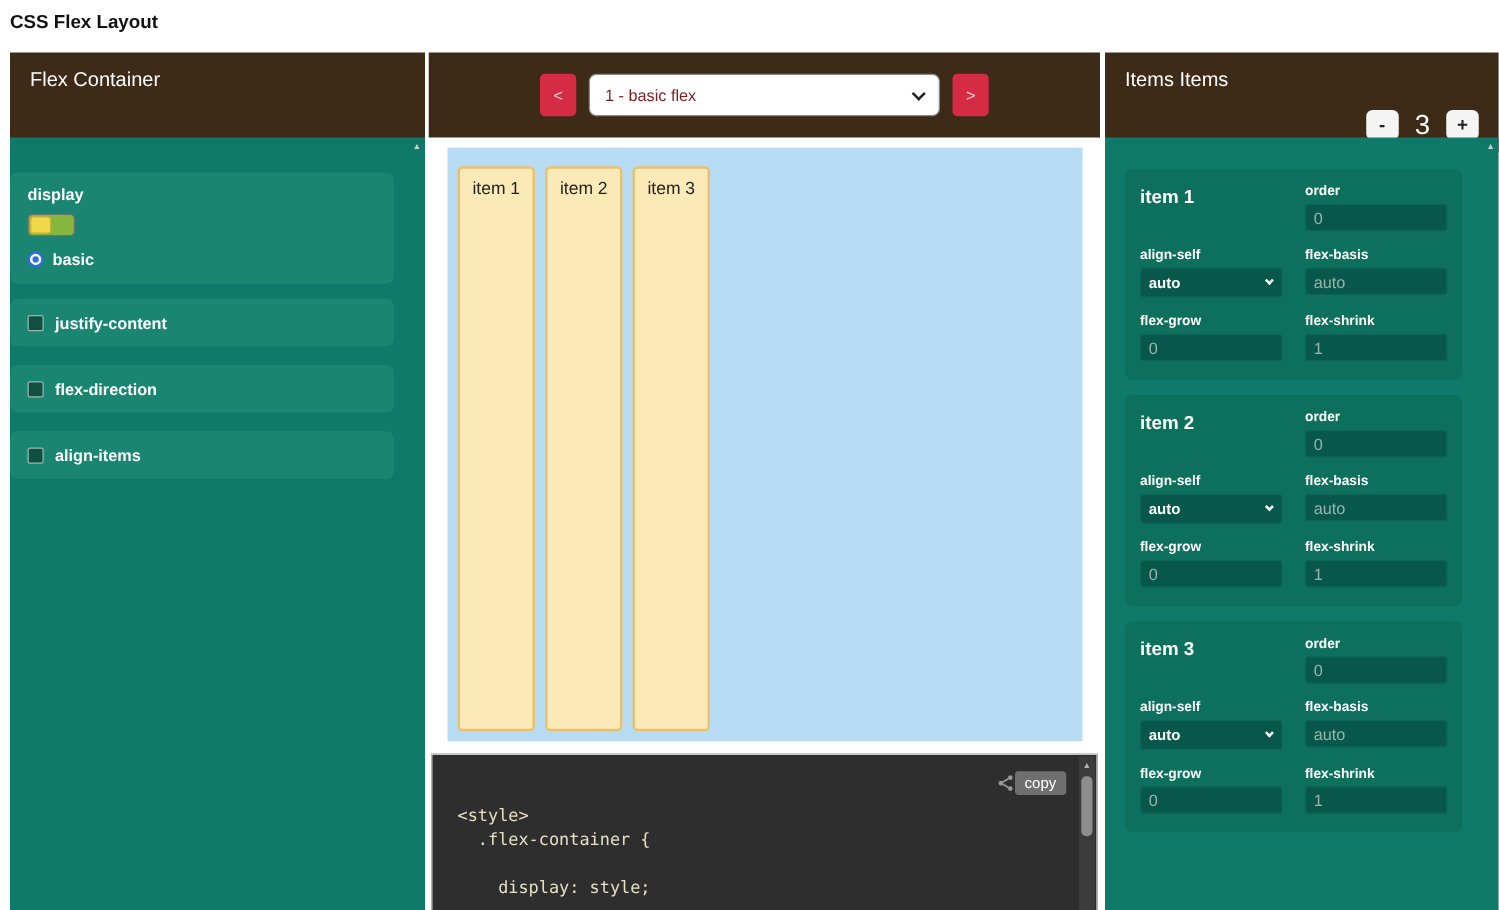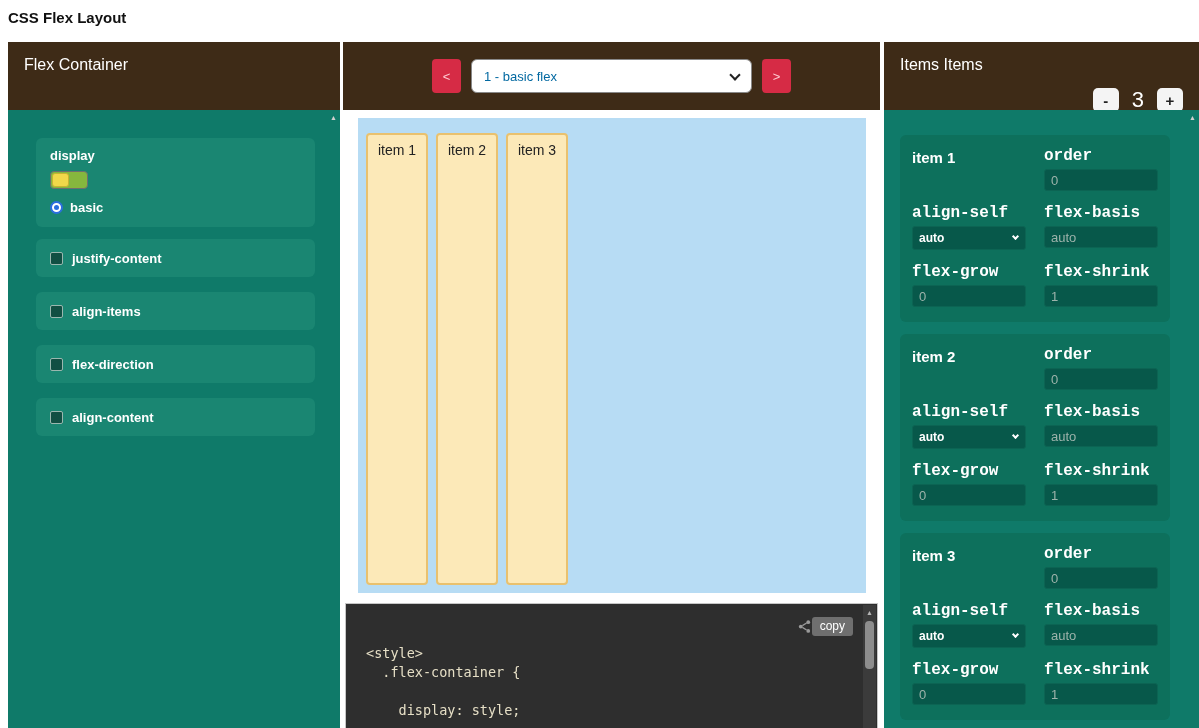--- a/index.html
+++ b/index.html
@@ -25,21 +25,21 @@
     position:absolute; left:0; top:68px; right:0; bottom:0;
     background:#0f7a69;
   }
   .scroll-arrow {
     position:absolute; top:4px; right:3px;
     font-size:7px; color:#cfcfcf; line-height:7px;
   }
 
   
   .left-panel { position:absolute; left:8px; top:42px; width:332px; bottom:0; }
-  .left-panel .panel-body { padding:28px 25px 0 28px; }
+  .left-panel .panel-body { padding:28px 25px 0 0; }
   .section {
     background:#1a8672; border-radius:6px; color:#fff;
   }
   .display-section { padding:10px 14px 12px 14px; margin-bottom:12px; }
   .section-label { font-size:13px; font-weight:bold; margin-bottom:8px; }
   .toggle {
     position:relative; width:38px; height:18px;
     background:#86b73e; border:1px solid #6f6f6f; border-radius:4px;
     margin-bottom:11px; cursor:pointer;
   }
@@ -71,21 +71,21 @@
     background:#3e2b17; display:flex; align-items:center; justify-content:center; gap:10px;
   }
   .nav-btn {
     width:29px; height:34px; border:none; border-radius:4px;
     background:#d62b45; color:#ffccd3; font-size:13px; cursor:pointer;
     font-family:"Liberation Sans", sans-serif;
   }
   .select-wrap { position:relative; width:281px; height:34px; }
   .demo-select {
     width:100%; height:100%; border:1px solid #888; border-radius:6px;
-    background:#fff; font-size:13px; color:#0369a1; padding:0 26px 0 12px;
+    background:#fff; font-size:13px; color:#7f1d1d; padding:0 26px 0 12px;
     -webkit-appearance:none; appearance:none; cursor:pointer;
     font-family:"Liberation Sans", sans-serif;
   }
   .chev-dark {
     position:absolute; right:13px; top:12px; width:8px; height:8px;
     border-right:2px solid #222; border-bottom:2px solid #222;
     transform:rotate(45deg); pointer-events:none;
   }
   .flex-preview {
     position:absolute; left:15px; top:76px; width:508px; height:475px;
@@ -142,21 +142,21 @@
   .item-count { color:#fff; font-size:22px; }
   .item-card {
     background:#0d705c; border-radius:6px; color:#fff;
     padding:12px 12px 15px 12px; margin-bottom:12px;
   }
   .card-grid {
     display:grid; grid-template-columns:1fr 1fr;
     column-gap:18px; row-gap:13px;
   }
   .card-title { font-size:15px; font-weight:bold; padding-top:2px; }
-  .field-label { display:block; font-size:16px; font-weight:bold; margin-bottom:4px;font-family:Liberation Mono, monospace; }
+  .field-label { display:block; font-size:11px; font-weight:bold; margin-bottom:4px; }
   .field-input {
     width:100%; height:22px; background:#07584a; color:#9db3ab;
     border:1px solid #0c6453; border-radius:3px; font-size:13px;
     padding:0 6px; font-family:"Liberation Sans", sans-serif;
   }
   .mini-select-wrap { position:relative; width:100%; height:24px; }
   .mini-select {
     width:100%; height:100%; background:#07584a; color:#fff;
     font-size:12px; font-weight:bold; border:1px solid #0c6453; border-radius:3px;
     padding:0 18px 0 6px; -webkit-appearance:none; appearance:none; cursor:pointer;
@@ -192,29 +192,25 @@
         <span>basic</span>
       </div>
     </div>
 
     <div class="section option-row">
       <span class="checkbox"></span>
       <span>justify-content</span>
     </div>
     <div class="section option-row">
       <span class="checkbox"></span>
-      <span>align-items</span>
+      <span>flex-direction</span>
     </div>
     <div class="section option-row">
       <span class="checkbox"></span>
-      <span>flex-direction</span>
-    </div>
-    <div class="section option-row">
-      <span class="checkbox"></span>
-      <span>align-content</span>
+      <span>align-items</span>
     </div>
   </div>
 </div>
 
 <div class="middle-col">
   <div class="middle-header">
     <button class="nav-btn">&lt;</button>
     <div class="select-wrap">
       <select class="demo-select">
         <option>1 - basic flex</option>

